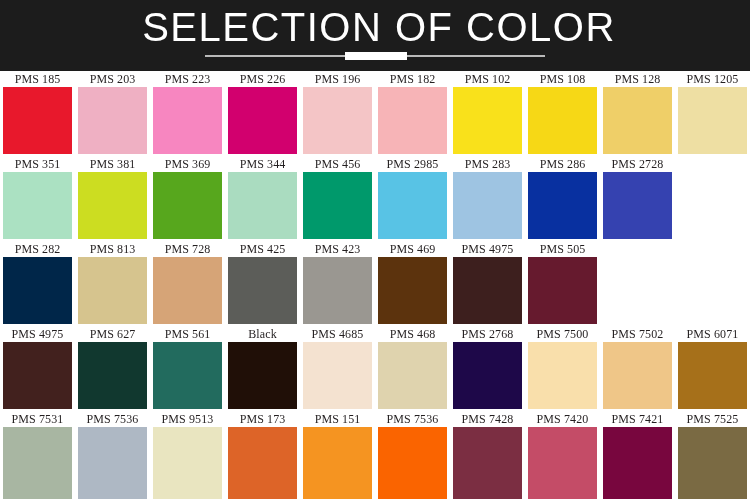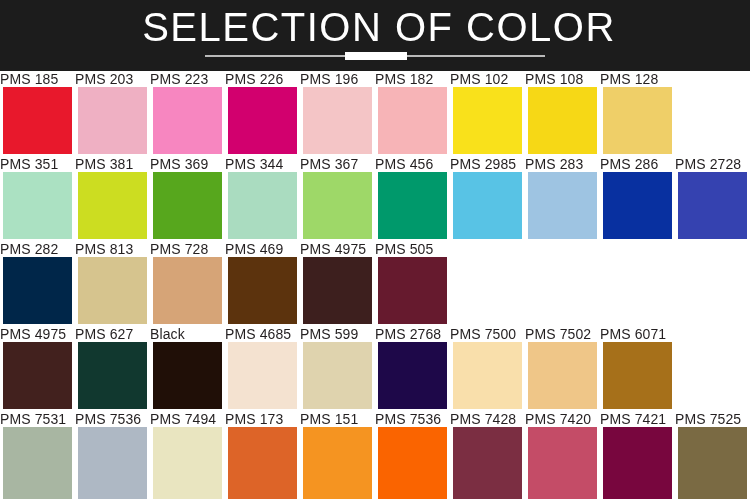--- a/index.html
+++ b/index.html
@@ -72,23 +72,23 @@
     height: 100%;
     box-sizing: border-box;
     display: flex;
     flex-direction: column;
     align-items: stretch;
     background: #ffffff;
   }
   .cell-label {
     height: 16px;
     line-height: 16px;
-    text-align: left;
-    font-family: Liberation Sans, sans-serif;
-    font-size: 14px;
+    text-align: center;
+    font-family: Liberation Serif, serif;
+    font-size: 12px;
     color: #231f20;
     letter-spacing: 0.1px;
     white-space: nowrap;
     overflow: hidden;
     background: #ffffff;
   }
   .cell-swatch {
     flex: 1 1 auto;
     margin: 0 3px 2px 3px;
   }
@@ -136,43 +136,43 @@
         <div class="cell-swatch" style="background-color: rgb(249, 225, 27);"></div>
       </div>
       <div class="cell">
         <div class="cell-label">PMS 108</div>
         <div class="cell-swatch" style="background-color: rgb(246, 216, 22);"></div>
       </div>
       <div class="cell">
         <div class="cell-label">PMS 128</div>
         <div class="cell-swatch" style="background-color: rgb(239, 207, 104);"></div>
       </div>
+      <div class="cell">
+        <div class="cell-label">PMS 1205</div>
+        <div class="cell-swatch" style="background-color: rgb(238, 223, 163);"></div>
+      </div>
     </div>
     <div class="row">
       <div class="cell">
         <div class="cell-label">PMS 351</div>
         <div class="cell-swatch" style="background-color: rgb(171, 225, 194);"></div>
       </div>
       <div class="cell">
         <div class="cell-label">PMS 381</div>
         <div class="cell-swatch" style="background-color: rgb(204, 221, 33);"></div>
       </div>
       <div class="cell">
         <div class="cell-label">PMS 369</div>
         <div class="cell-swatch" style="background-color: rgb(87, 167, 29);"></div>
       </div>
       <div class="cell">
         <div class="cell-label">PMS 344</div>
         <div class="cell-swatch" style="background-color: rgb(170, 220, 192);"></div>
       </div>
       <div class="cell">
-        <div class="cell-label">PMS 367</div>
-        <div class="cell-swatch" style="background-color: rgb(158, 216, 104);"></div>
-      </div>
-      <div class="cell">
         <div class="cell-label">PMS 456</div>
         <div class="cell-swatch" style="background-color: rgb(0, 153, 107);"></div>
       </div>
       <div class="cell">
         <div class="cell-label">PMS 2985</div>
         <div class="cell-swatch" style="background-color: rgb(88, 195, 229);"></div>
       </div>
       <div class="cell">
         <div class="cell-label">PMS 283</div>
         <div class="cell-swatch" style="background-color: rgb(158, 196, 226);"></div>
@@ -193,20 +193,28 @@
       </div>
       <div class="cell">
         <div class="cell-label">PMS 813</div>
         <div class="cell-swatch" style="background-color: rgb(214, 196, 142);"></div>
       </div>
       <div class="cell">
         <div class="cell-label">PMS 728</div>
         <div class="cell-swatch" style="background-color: rgb(214, 164, 119);"></div>
       </div>
       <div class="cell">
+        <div class="cell-label">PMS 425</div>
+        <div class="cell-swatch" style="background-color: rgb(92, 93, 89);"></div>
+      </div>
+      <div class="cell">
+        <div class="cell-label">PMS 423</div>
+        <div class="cell-swatch" style="background-color: rgb(154, 151, 145);"></div>
+      </div>
+      <div class="cell">
         <div class="cell-label">PMS 469</div>
         <div class="cell-swatch" style="background-color: rgb(92, 51, 13);"></div>
       </div>
       <div class="cell">
         <div class="cell-label">PMS 4975</div>
         <div class="cell-swatch" style="background-color: rgb(61, 31, 30);"></div>
       </div>
       <div class="cell">
         <div class="cell-label">PMS 505</div>
         <div class="cell-swatch" style="background-color: rgb(102, 26, 46);"></div>
@@ -215,29 +223,33 @@
     <div class="row">
       <div class="cell">
         <div class="cell-label">PMS 4975</div>
         <div class="cell-swatch" style="background-color: rgb(66, 33, 30);"></div>
       </div>
       <div class="cell">
         <div class="cell-label">PMS 627</div>
         <div class="cell-swatch" style="background-color: rgb(17, 56, 47);"></div>
       </div>
       <div class="cell">
+        <div class="cell-label">PMS 561</div>
+        <div class="cell-swatch" style="background-color: rgb(34, 107, 94);"></div>
+      </div>
+      <div class="cell">
         <div class="cell-label">Black</div>
         <div class="cell-swatch" style="background-color: rgb(32, 15, 7);"></div>
       </div>
       <div class="cell">
         <div class="cell-label">PMS 4685</div>
         <div class="cell-swatch" style="background-color: rgb(244, 226, 208);"></div>
       </div>
       <div class="cell">
-        <div class="cell-label">PMS 599</div>
+        <div class="cell-label">PMS 468</div>
         <div class="cell-swatch" style="background-color: rgb(223, 211, 174);"></div>
       </div>
       <div class="cell">
         <div class="cell-label">PMS 2768</div>
         <div class="cell-swatch" style="background-color: rgb(30, 8, 73);"></div>
       </div>
       <div class="cell">
         <div class="cell-label">PMS 7500</div>
         <div class="cell-swatch" style="background-color: rgb(249, 223, 171);"></div>
       </div>
@@ -253,21 +265,21 @@
     <div class="row">
       <div class="cell">
         <div class="cell-label">PMS 7531</div>
         <div class="cell-swatch" style="background-color: rgb(168, 182, 162);"></div>
       </div>
       <div class="cell">
         <div class="cell-label">PMS 7536</div>
         <div class="cell-swatch" style="background-color: rgb(174, 184, 196);"></div>
       </div>
       <div class="cell">
-        <div class="cell-label">PMS 7494</div>
+        <div class="cell-label">PMS 9513</div>
         <div class="cell-swatch" style="background-color: rgb(233, 229, 192);"></div>
       </div>
       <div class="cell">
         <div class="cell-label">PMS 173</div>
         <div class="cell-swatch" style="background-color: rgb(221, 100, 40);"></div>
       </div>
       <div class="cell">
         <div class="cell-label">PMS 151</div>
         <div class="cell-swatch" style="background-color: rgb(245, 148, 33);"></div>
       </div>

